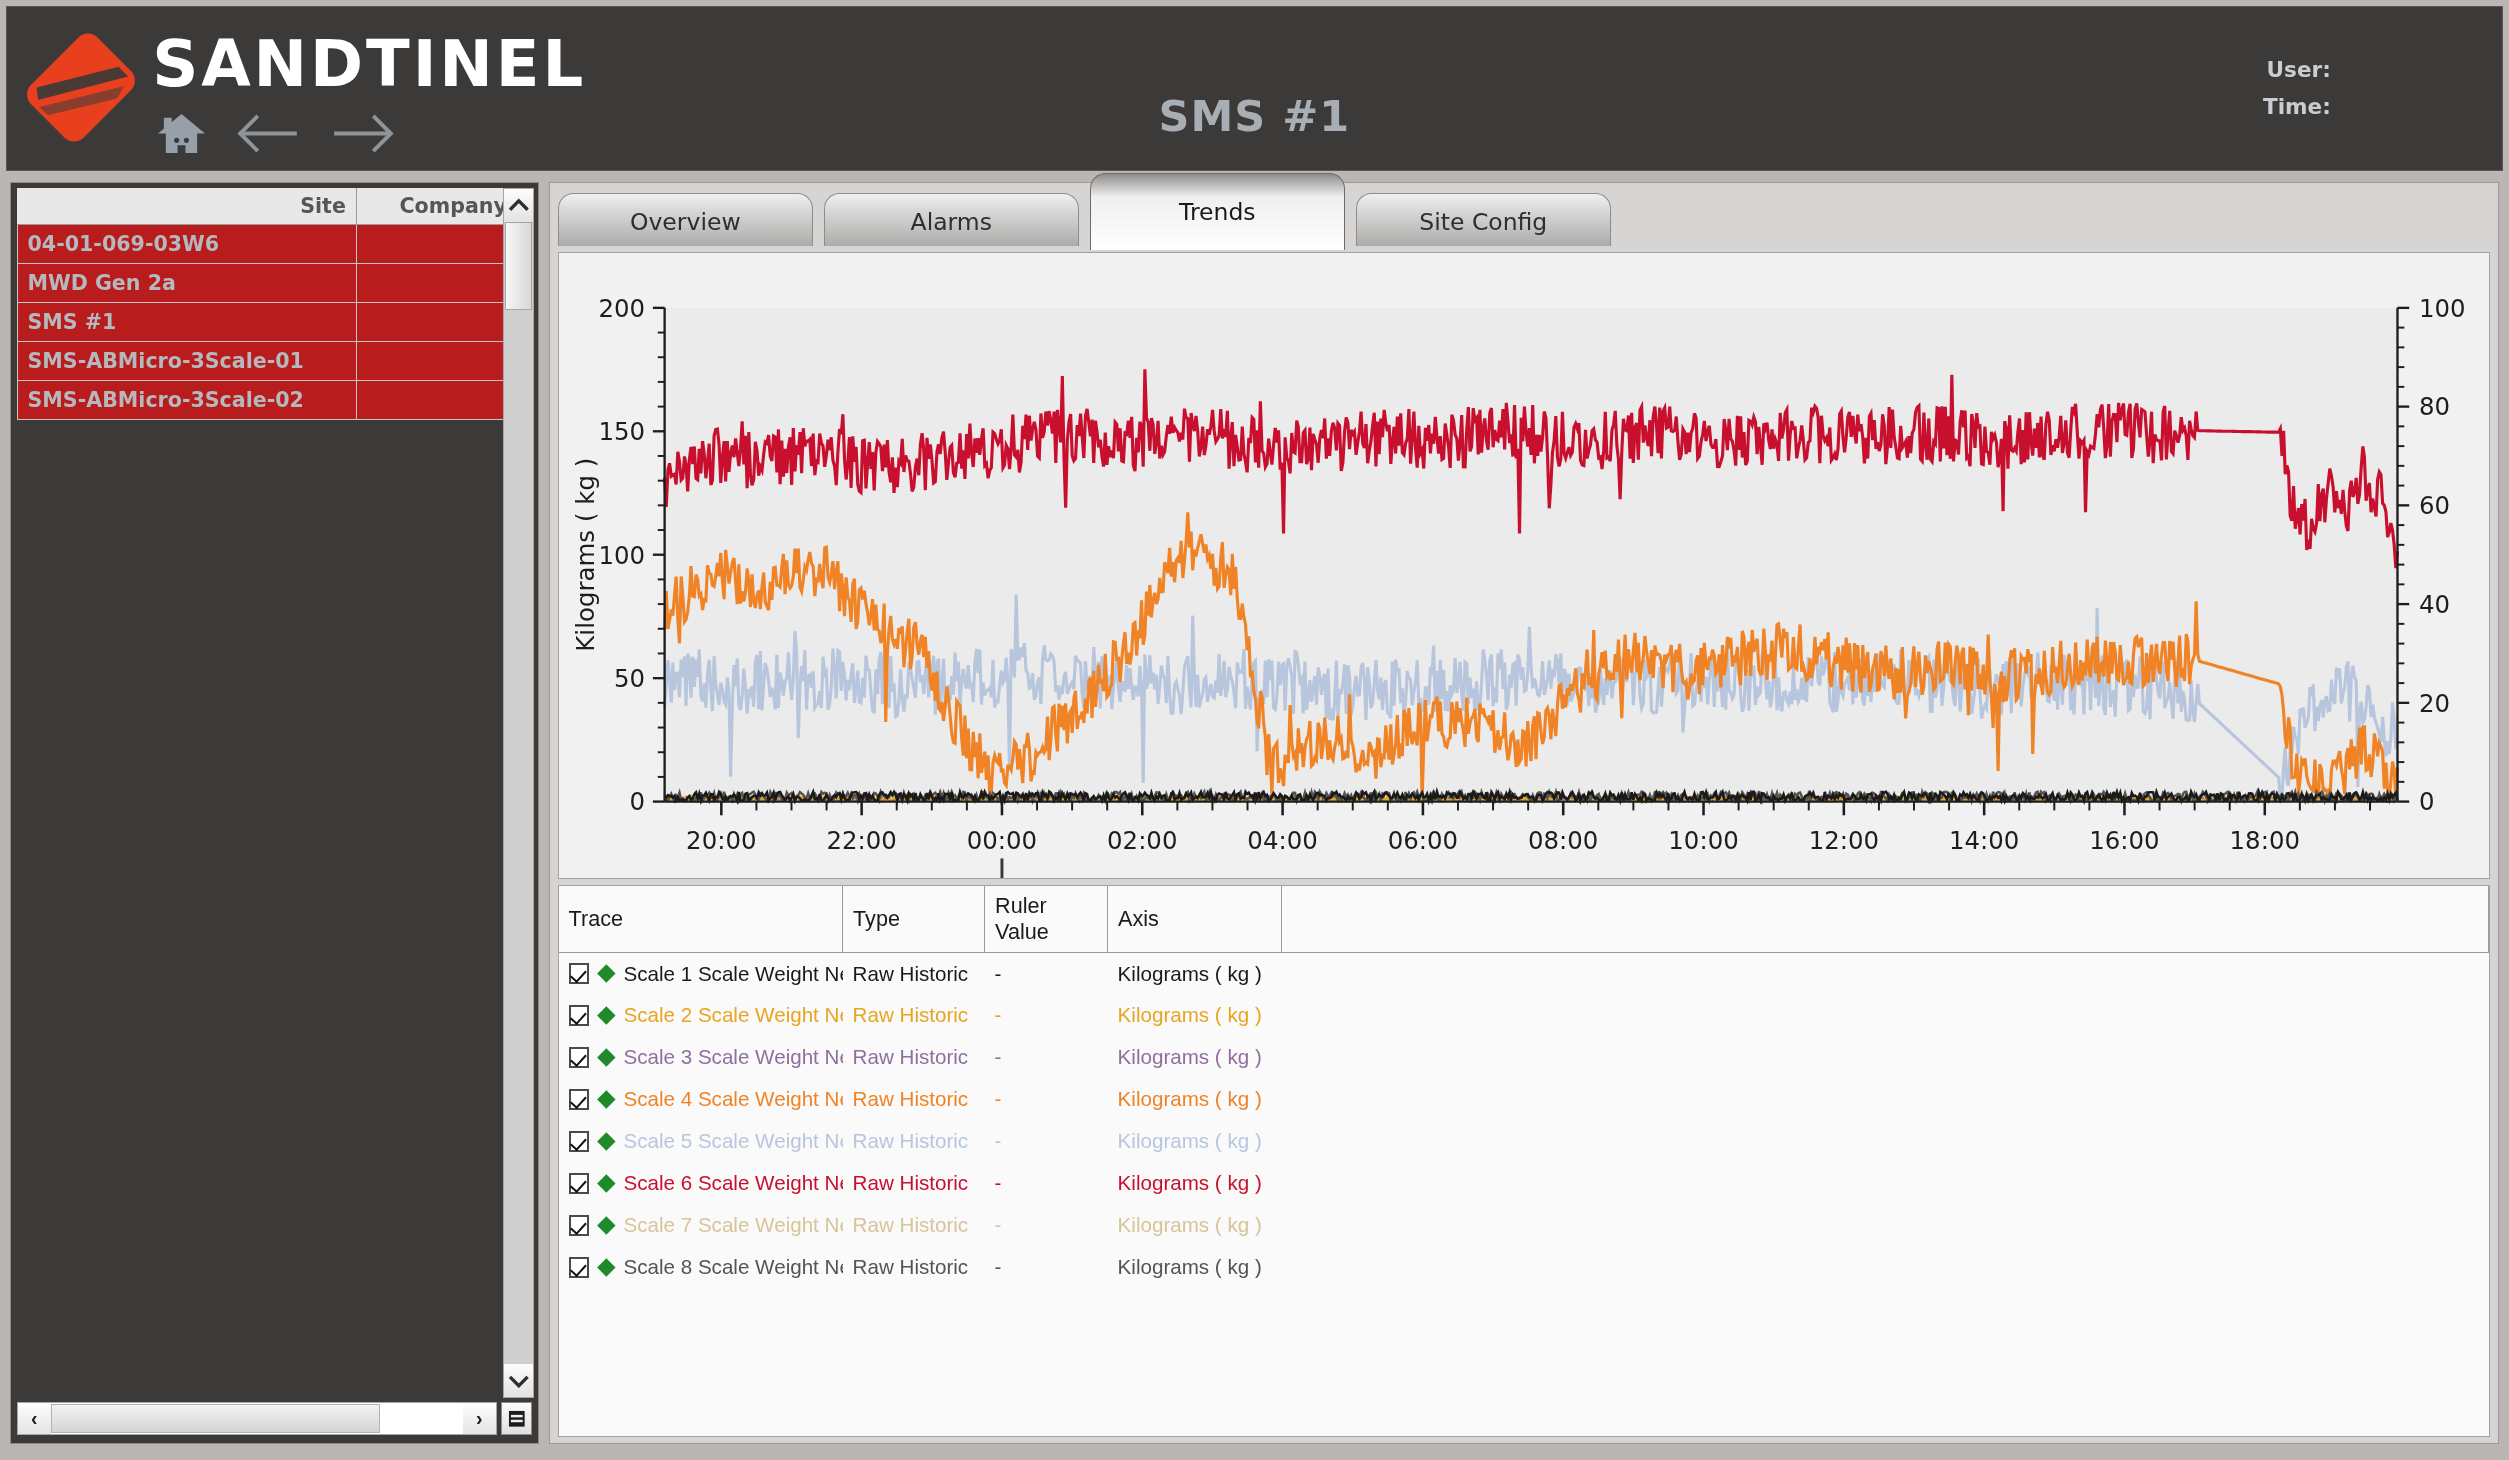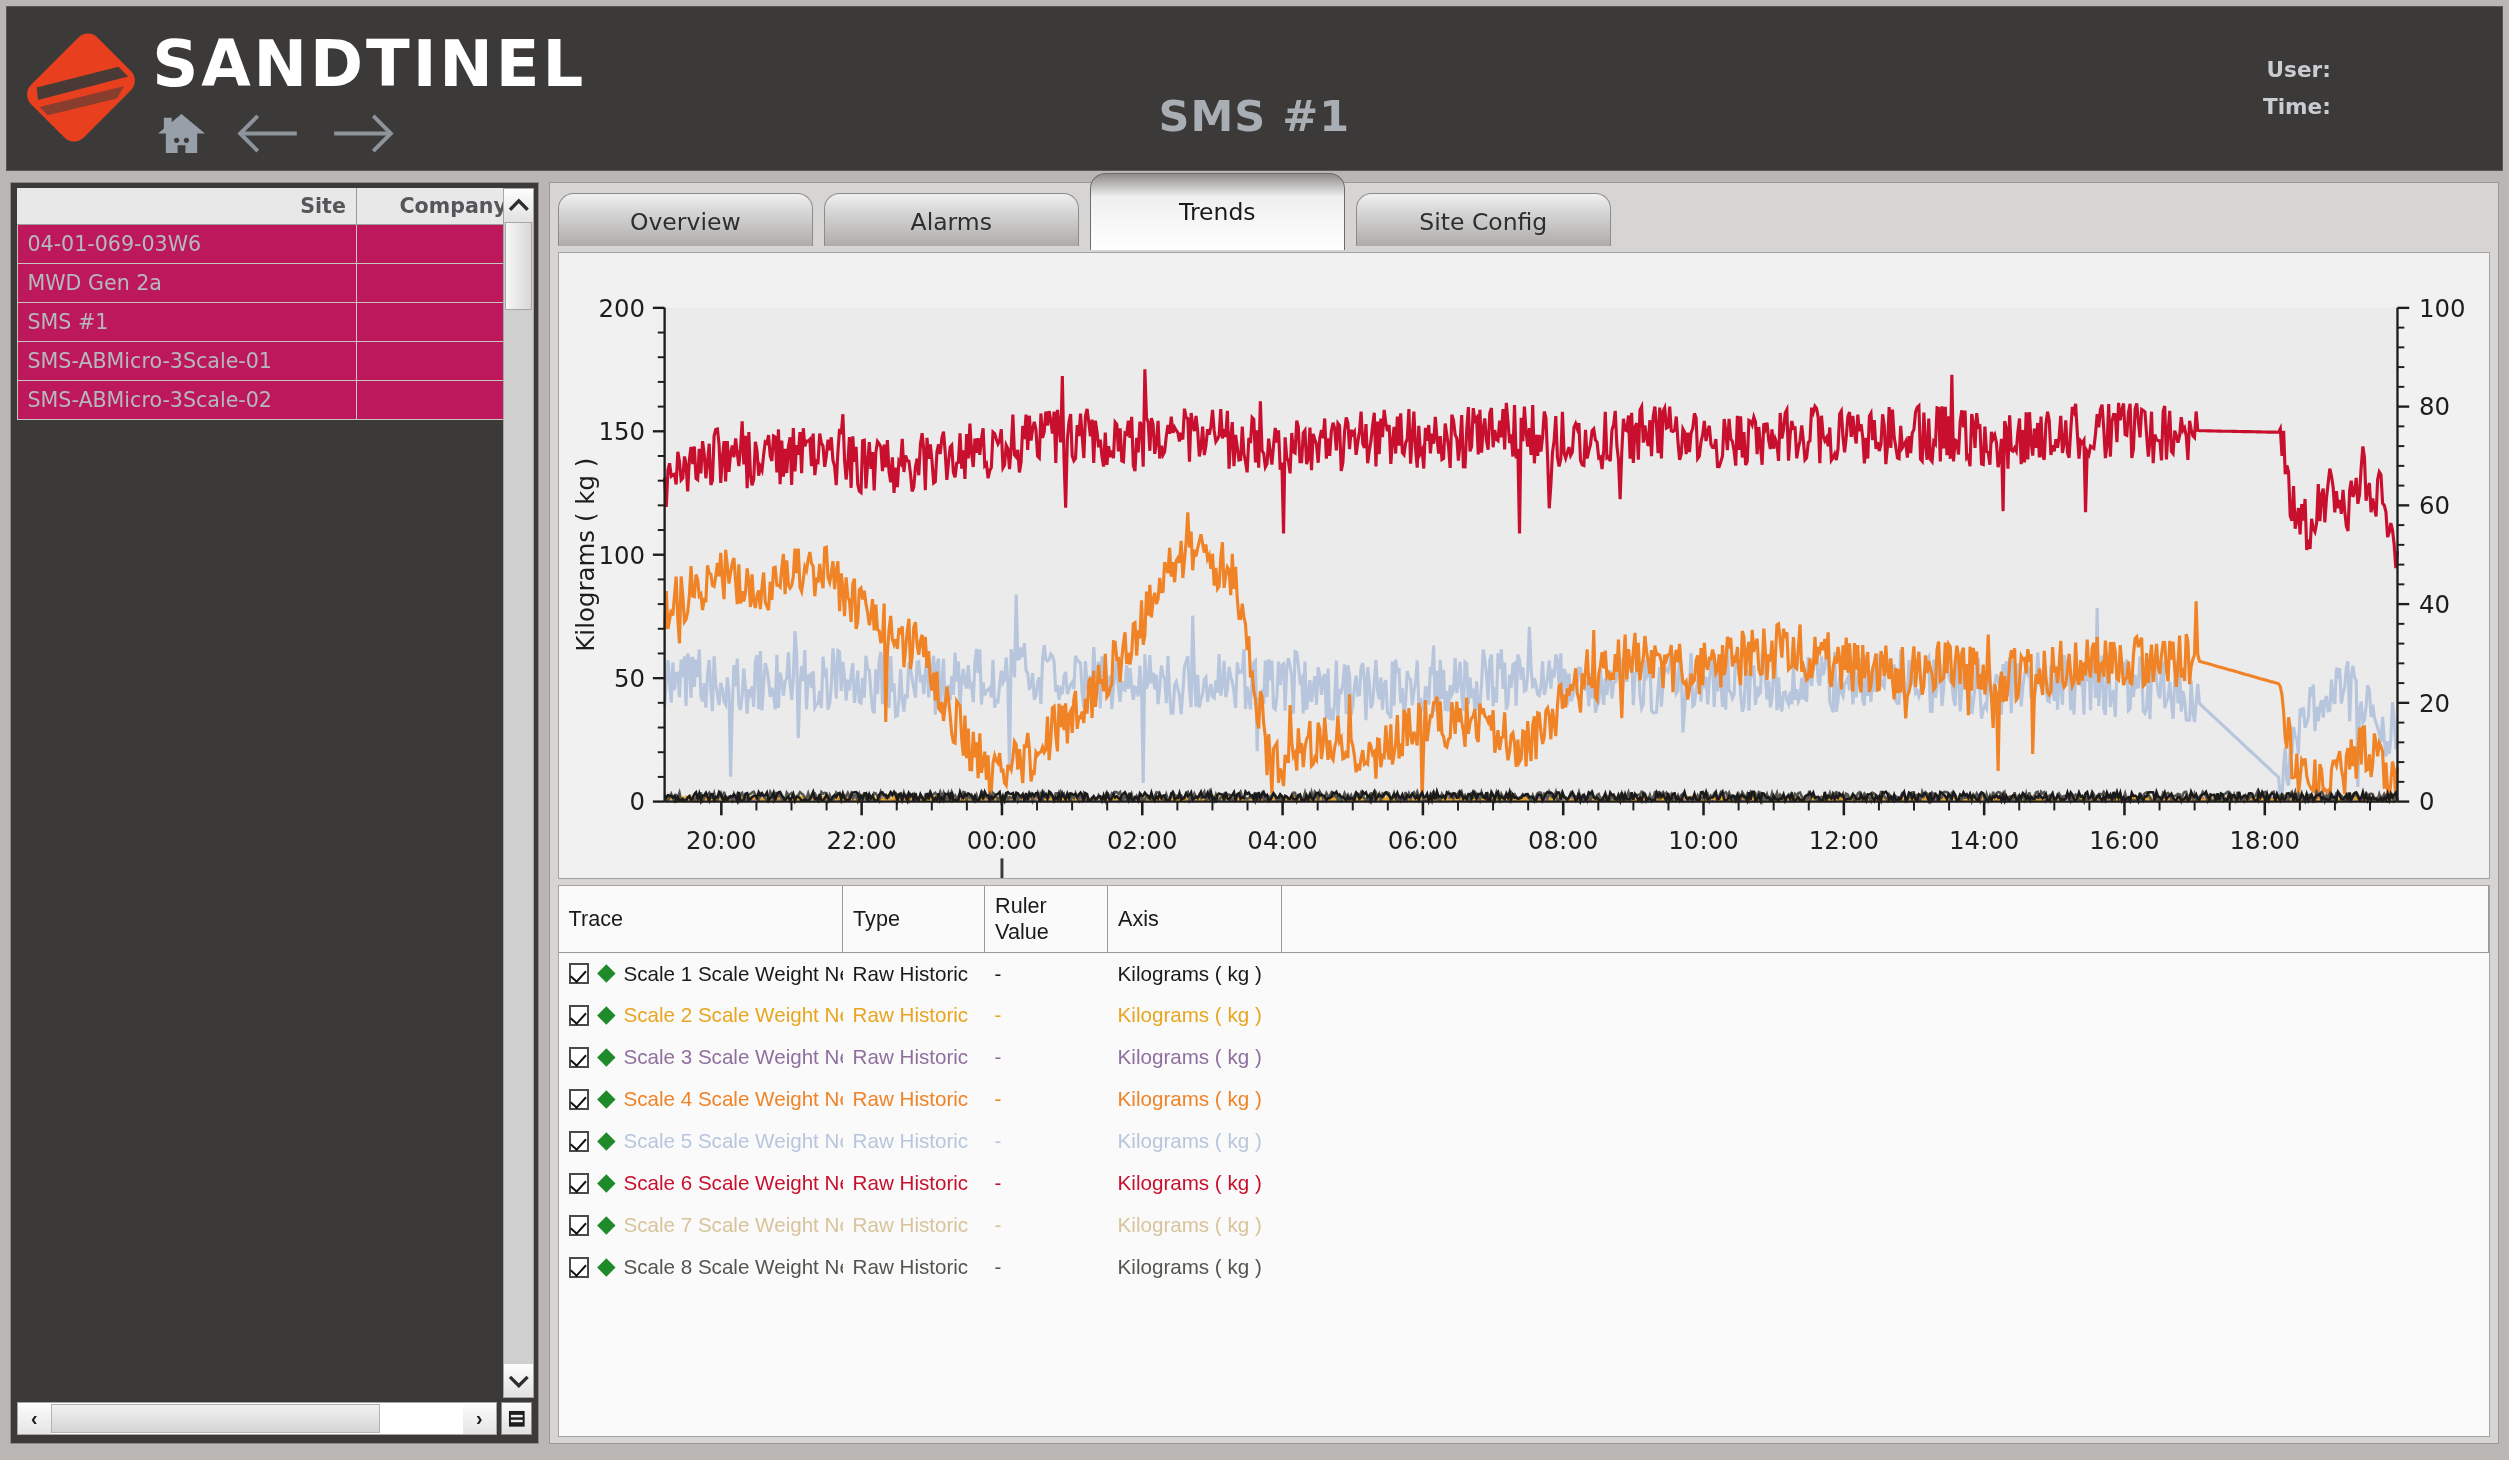--- a/index.html
+++ b/index.html
@@ -106,24 +106,24 @@
     text-align: right;
     padding: 5.9px 9.8px;
     border-right: 1px solid #9a9a9a;
     border-bottom: 1px solid #9a9a9a;
     height: 35px;
     font-family: "DejaVu Sans", sans-serif;
     overflow: hidden;
     white-space: nowrap;
   }
   .site-table td {
-    background: #be185d;
+    background: #b91c1c;
     color: #b5b9be;
     font-size: 20.6px;
-    font-weight: normal;
+    font-weight: bold;
     padding: 3.9px 9.8px;
     height: 39px;
     border-right: 1px solid #c7c5c3;
     border-bottom: 1px solid #c7c5c3;
     border-top: 1px solid #c7c5c3;
     white-space: nowrap;
     overflow: hidden;
     font-family: "DejaVu Sans", sans-serif;
   }
   .site-table tr td:first-child { border-left: 1px solid #c7c5c3; }

